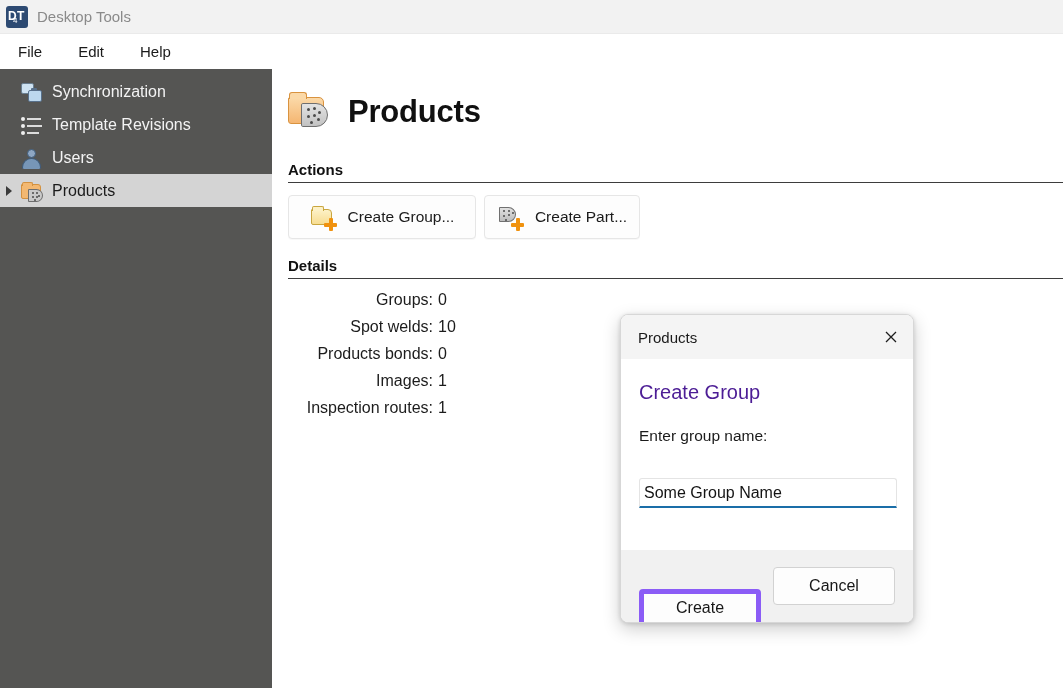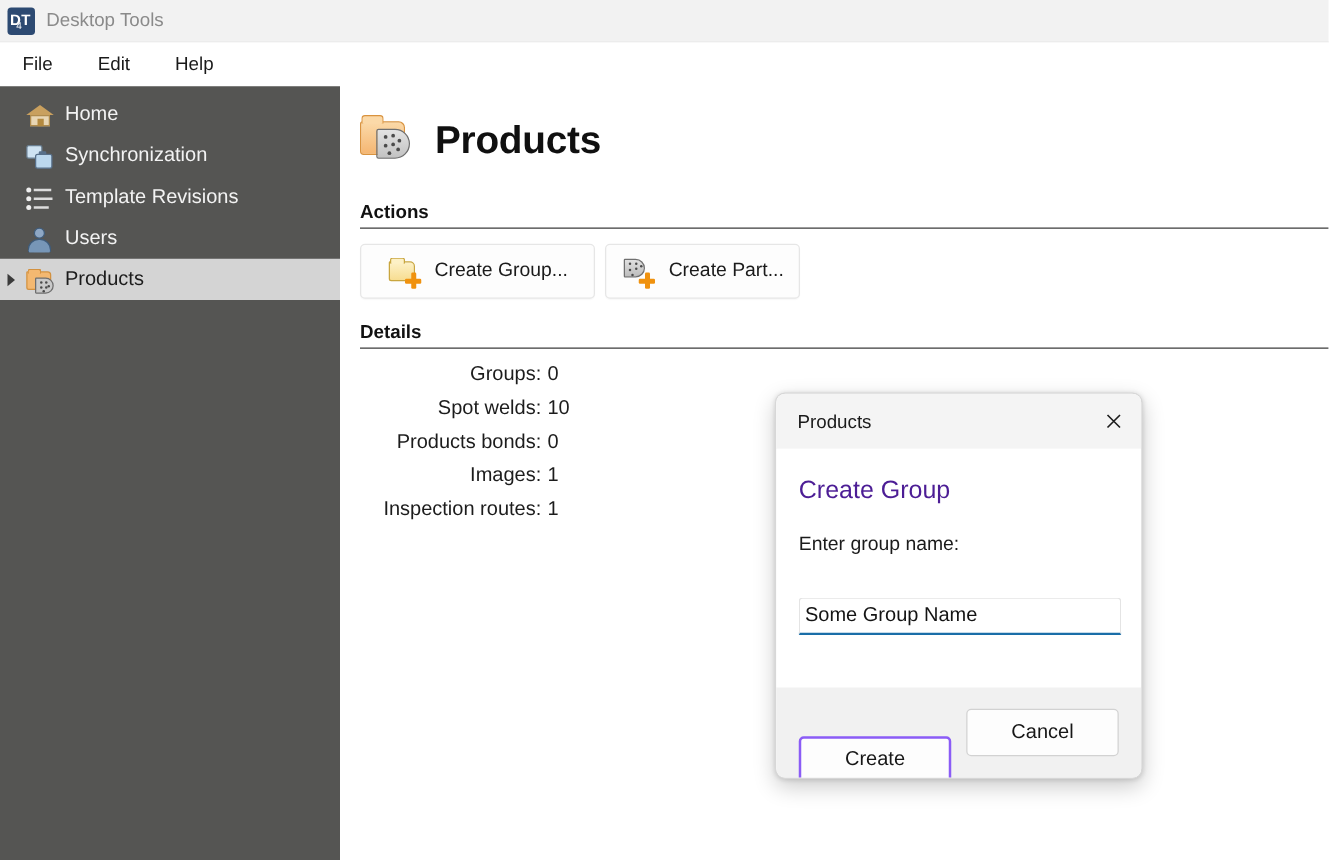--- a/index.html
+++ b/index.html
@@ -491,21 +491,21 @@
     border-radius: 4px;
     background: #fdfdfd;
     font-size: 16px;
     color: #171717;
     display: flex;
     align-items: center;
     justify-content: center;
     cursor: default;
     font-family: "Liberation Sans", sans-serif;
   }
-  .dlgbtn.primary { border: 2px solid #8b5cf6; margin-top: 43px; }
+  .dlgbtn.primary { border: 5px solid #8b5cf6; margin-top: 43px; }
   .dlgbtn.secondary { border: 1px solid #d2d2d2; }
 </style>
 </head>
 <body>
 
 <div id="app">
 
   <div class="titlebar">
     <div class="applogo">
       <span class="lg-d">D</span>
@@ -518,28 +518,20 @@
   <div class="menubar">
     <div class="menuitem">File</div>
     <div class="menuitem">Edit</div>
     <div class="menuitem">Help</div>
   </div>
 
   <div class="bodysplit">
 
     <div class="sidebar">
 
-      <div class="navrow">
-        <span class="nicon">
-          <span class="ic-home-roof"></span>
-          <span class="ic-home-body"></span>
-          <span class="ic-home-door"></span>
-        </span>
-        <span class="nlabel">Home</span>
-      </div>
 
       <div class="navrow">
         <span class="nicon">
           <span class="ic-sync-a"></span>
           <span class="ic-sync-b"></span>
         </span>
         <span class="nlabel">Synchronization</span>
       </div>
 
       <div class="navrow">

